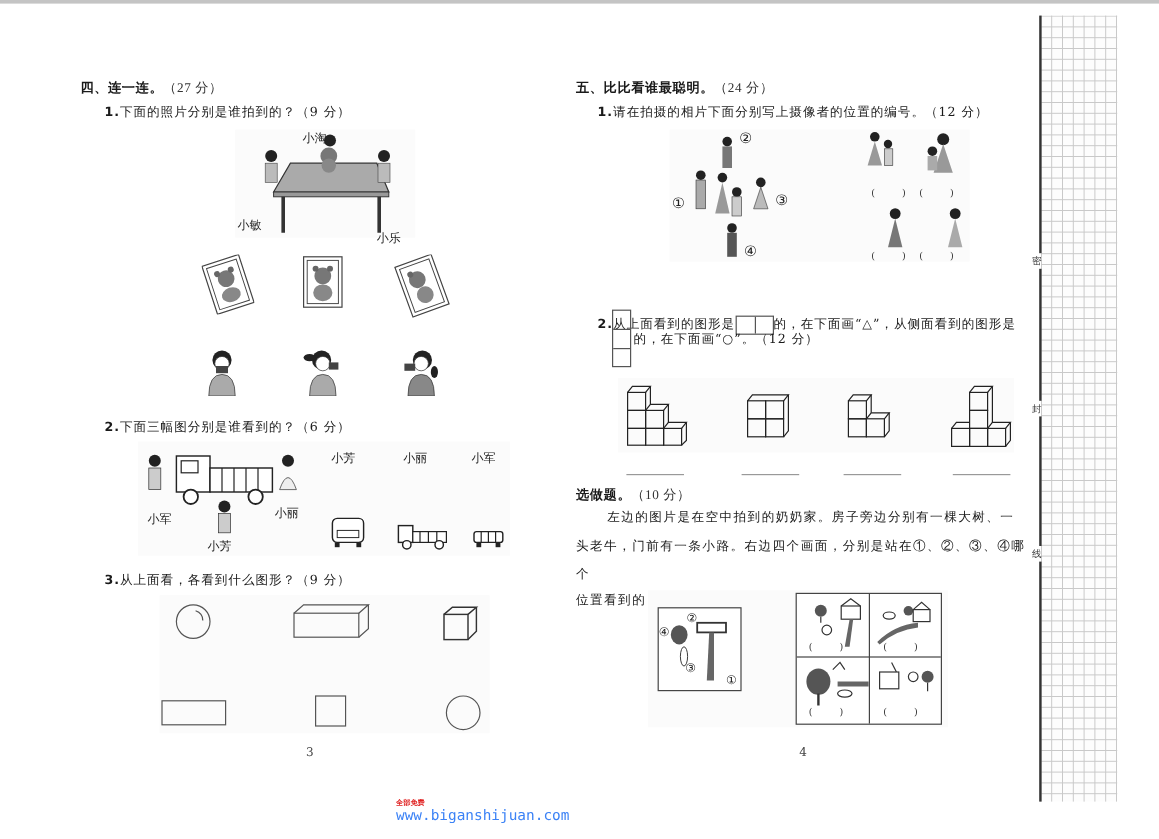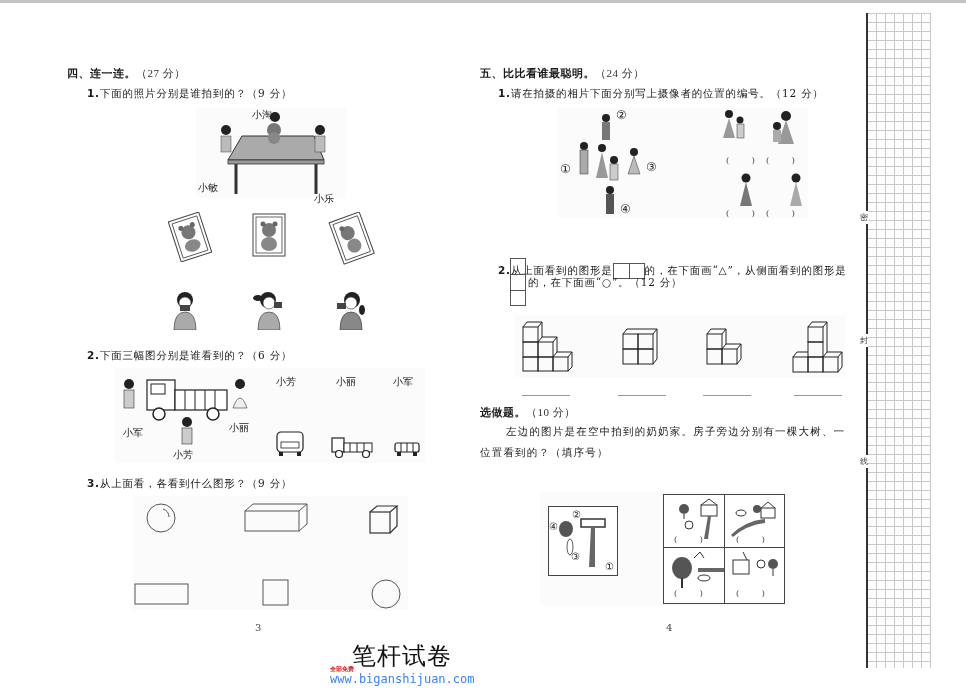--- a/index.html
+++ b/index.html
@@ -331,20 +331,21 @@
   <div class="answer-line" style="left:522px; top:395px; width:48px;"></div>
   <div class="answer-line" style="left:618px; top:395px; width:48px;"></div>
   <div class="answer-line" style="left:703px; top:395px; width:48px;"></div>
   <div class="answer-line" style="left:794px; top:395px; width:48px;"></div>
 
   <div class="abs h-section" style="left:480px; top:405px;">
     <span>选做题。</span><span class="pts">（10 分）</span>
   </div>
   <div class="abs para" style="left:480px; top:420px; width:385px;font-family:Liberation Mono, monospace;">
     <div style="padding-left:26px;">左边的图片是在空中拍到的奶奶家。房子旁边分别有一棵大树、一</div>
+    <div>头老牛，门前有一条小路。右边四个画面，分别是站在①、②、③、④哪个</div>
     <div style="line-height:18px;">位置看到的？（填序号）</div>
   </div>
 
   <div class="pic" style="left:540px; top:492px; width:250px; height:114px;">
     <div class="abs" style="left:8px; top:14px; width:70px; height:70px; border:1px solid #444; background:#fff;">
       <svg width="70" height="70">
         <ellipse cx="17" cy="22" rx="7" ry="8" fill="#555"></ellipse>
         <rect x="32" y="12" width="24" height="8" fill="#fff" stroke="#333" stroke-width="1.5"></rect>
         <path d="M42,20 L40,60 L46,60 L46,20 Z" fill="#666"></path>
         <ellipse cx="21" cy="40" rx="3" ry="8" fill="#fff" stroke="#333" stroke-width="0.8"></ellipse>
@@ -398,15 +399,14 @@
 </div>
 
 <div class="grid"></div>
 <div class="bind-line"></div>
 <span class="bind-char" style="top:211px;">密</span>
 <span class="bind-char" style="top:334px;">封</span>
 <span class="bind-char" style="top:455px;">线</span>
 
 <div class="abs" style="left:330px; top:640px; width:150px; height:56px;">
   <span class="abs" style="left:0px; top:25px; font-family:'DejaVu Sans', sans-serif; font-size:6px; color:#e02020; font-weight:bold;">全部免费</span>
-  <span class="abs" style="left:22px; top:0px; font-family:'DejaVu Sans', sans-serif; font-size:24px; color:#111; letter-spacing:1px;">笔杆试卷</span>
   <span class="abs" style="left:0px; top:32px; font-family:'DejaVu Sans Mono', 'Liberation Mono', monospace; font-size:12px; color:#3b82f6;">www.biganshijuan.com</span>
 </div>
 
 </body></html>

